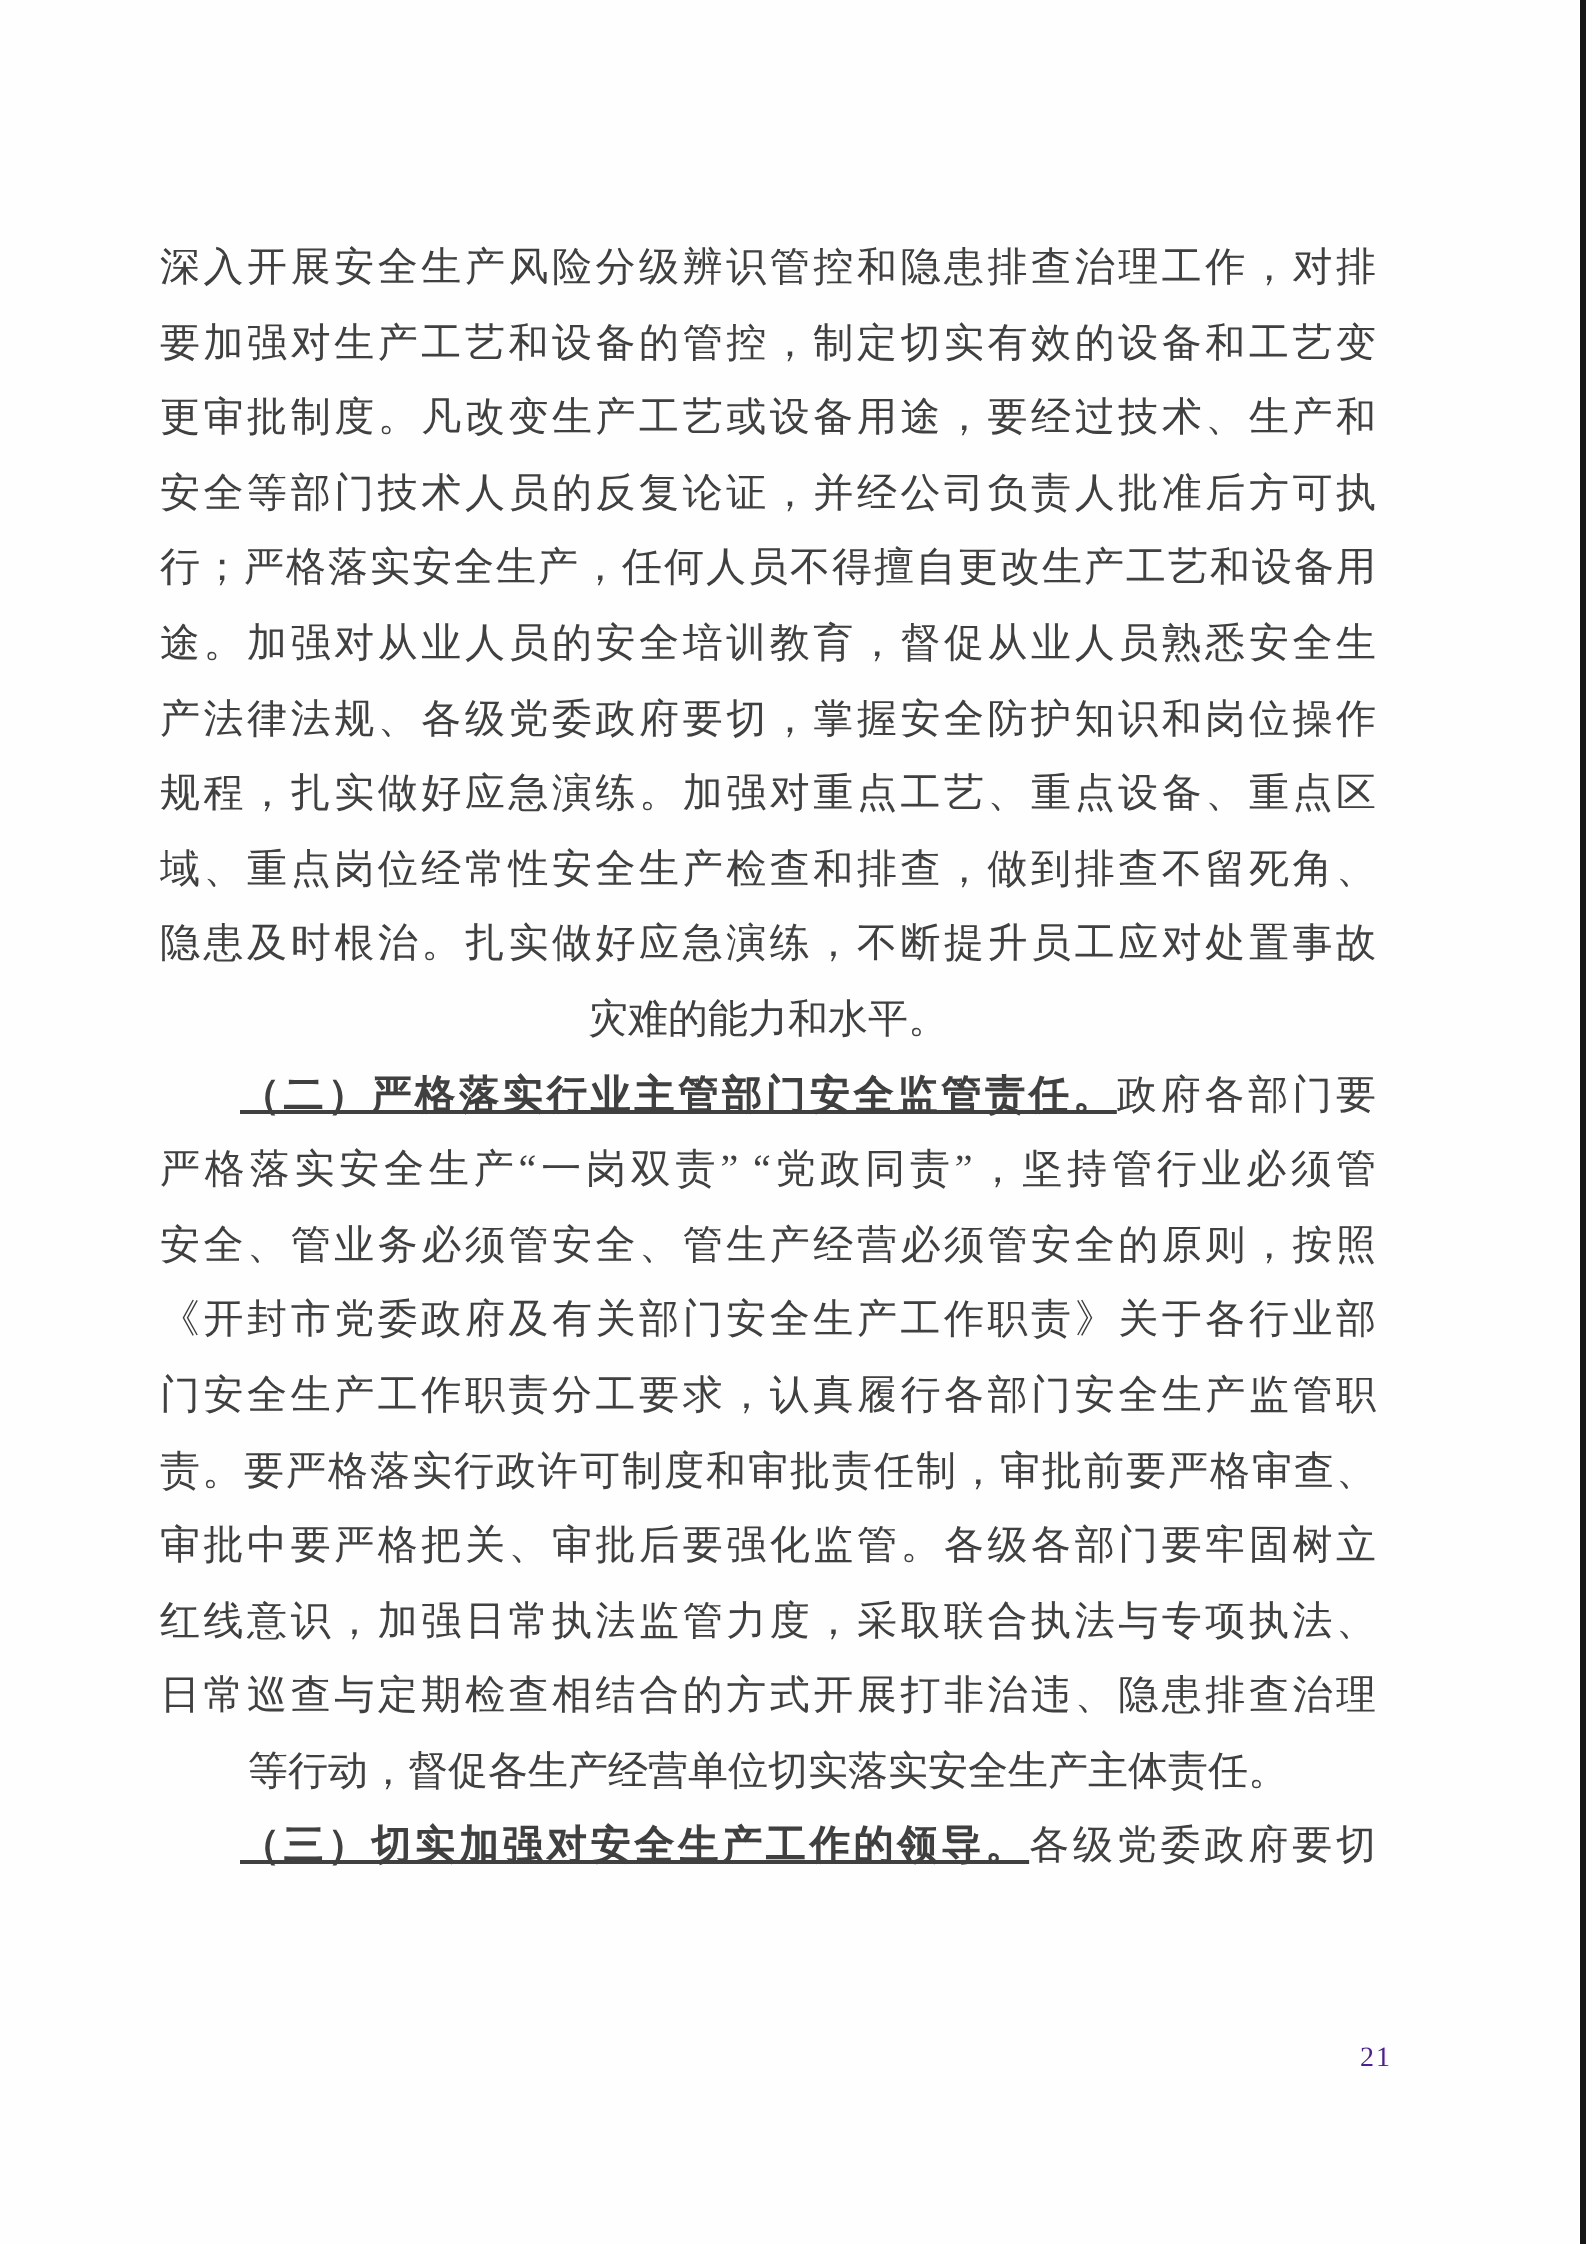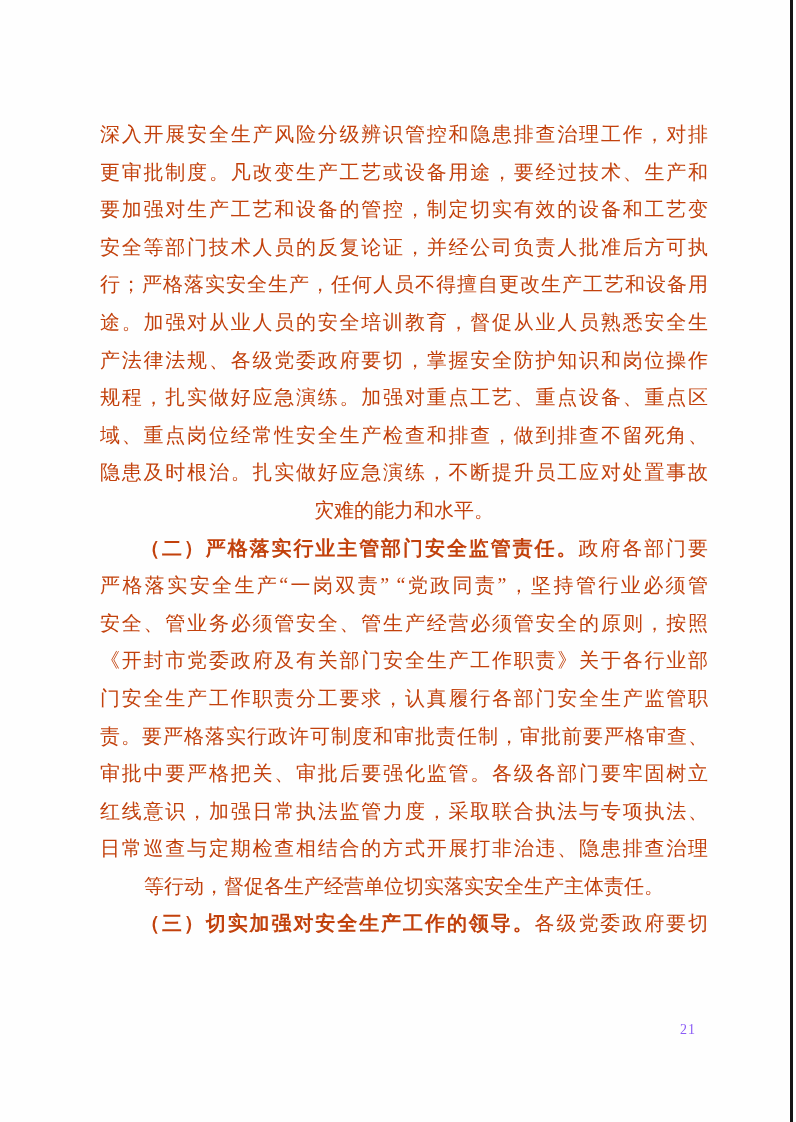--- a/index.html
+++ b/index.html
@@ -22,60 +22,61 @@
   .scan-edge {
     position: absolute;
     top: 0;
     right: 3px;
     width: 3px;
     height: 100%;
     background: #161616;
   }
   .document-body {
     position: absolute;
-    left: 100px;
+    left: 80px;
     top: 116px;
     width: 608px;
     font-size: 20px;
-    color: #c2410c;
+    color: #404040;
     font-family: "Liberation Serif", "DejaVu Serif", serif;
   }
   .line {
     height: 37.6px;
     line-height: 37.6px;
     text-align: center;
   }
   .line.justify {
     text-align: justify;
     text-align-last: justify;
   }
   .line.indent {
     text-indent: 2em;
   }
   .line .bold {
     font-weight: bold;
+    text-decoration: underline;
   }
   .page-number {
     position: absolute;
     left: 680px;
     top: 1022px;
     font-size: 14px;
-    color: #8b5cf6;
+    color: #4c1d95;
     letter-spacing: 1px;
     font-family: "Liberation Serif", "DejaVu Serif", serif;
   }
 </style>
 </head>
 <body>
 
 <div class="page">
   <div class="document-body">
       <div class="line justify">深入开展安全生产风险分级辨识管控和隐患排查治理工作，对排</div>
+      <div class="line justify">要加强对生产工艺和设备的管控，制定切实有效的设备和工艺变</div>
       <div class="line justify">更审批制度。凡改变生产工艺或设备用途，要经过技术、生产和</div>
-      <div class="line justify">要加强对生产工艺和设备的管控，制定切实有效的设备和工艺变</div>
       <div class="line justify">安全等部门技术人员的反复论证，并经公司负责人批准后方可执</div>
       <div class="line justify">行；严格落实安全生产，任何人员不得擅自更改生产工艺和设备用</div>
       <div class="line justify">途。加强对从业人员的安全培训教育，督促从业人员熟悉安全生</div>
       <div class="line justify">产法律法规、各级党委政府要切，掌握安全防护知识和岗位操作</div>
       <div class="line justify">规程，扎实做好应急演练。加强对重点工艺、重点设备、重点区</div>
       <div class="line justify">域、重点岗位经常性安全生产检查和排查，做到排查不留死角、</div>
       <div class="line justify">隐患及时根治。扎实做好应急演练，不断提升员工应对处置事故</div>
       <div class="line">灾难的能力和水平。</div>
       <div class="line justify indent"><span class="bold">（二）严格落实行业主管部门安全监管责任。</span>政府各部门要</div>
       <div class="line justify">严格落实安全生产“一岗双责” “党政同责”，坚持管行业必须管</div>

